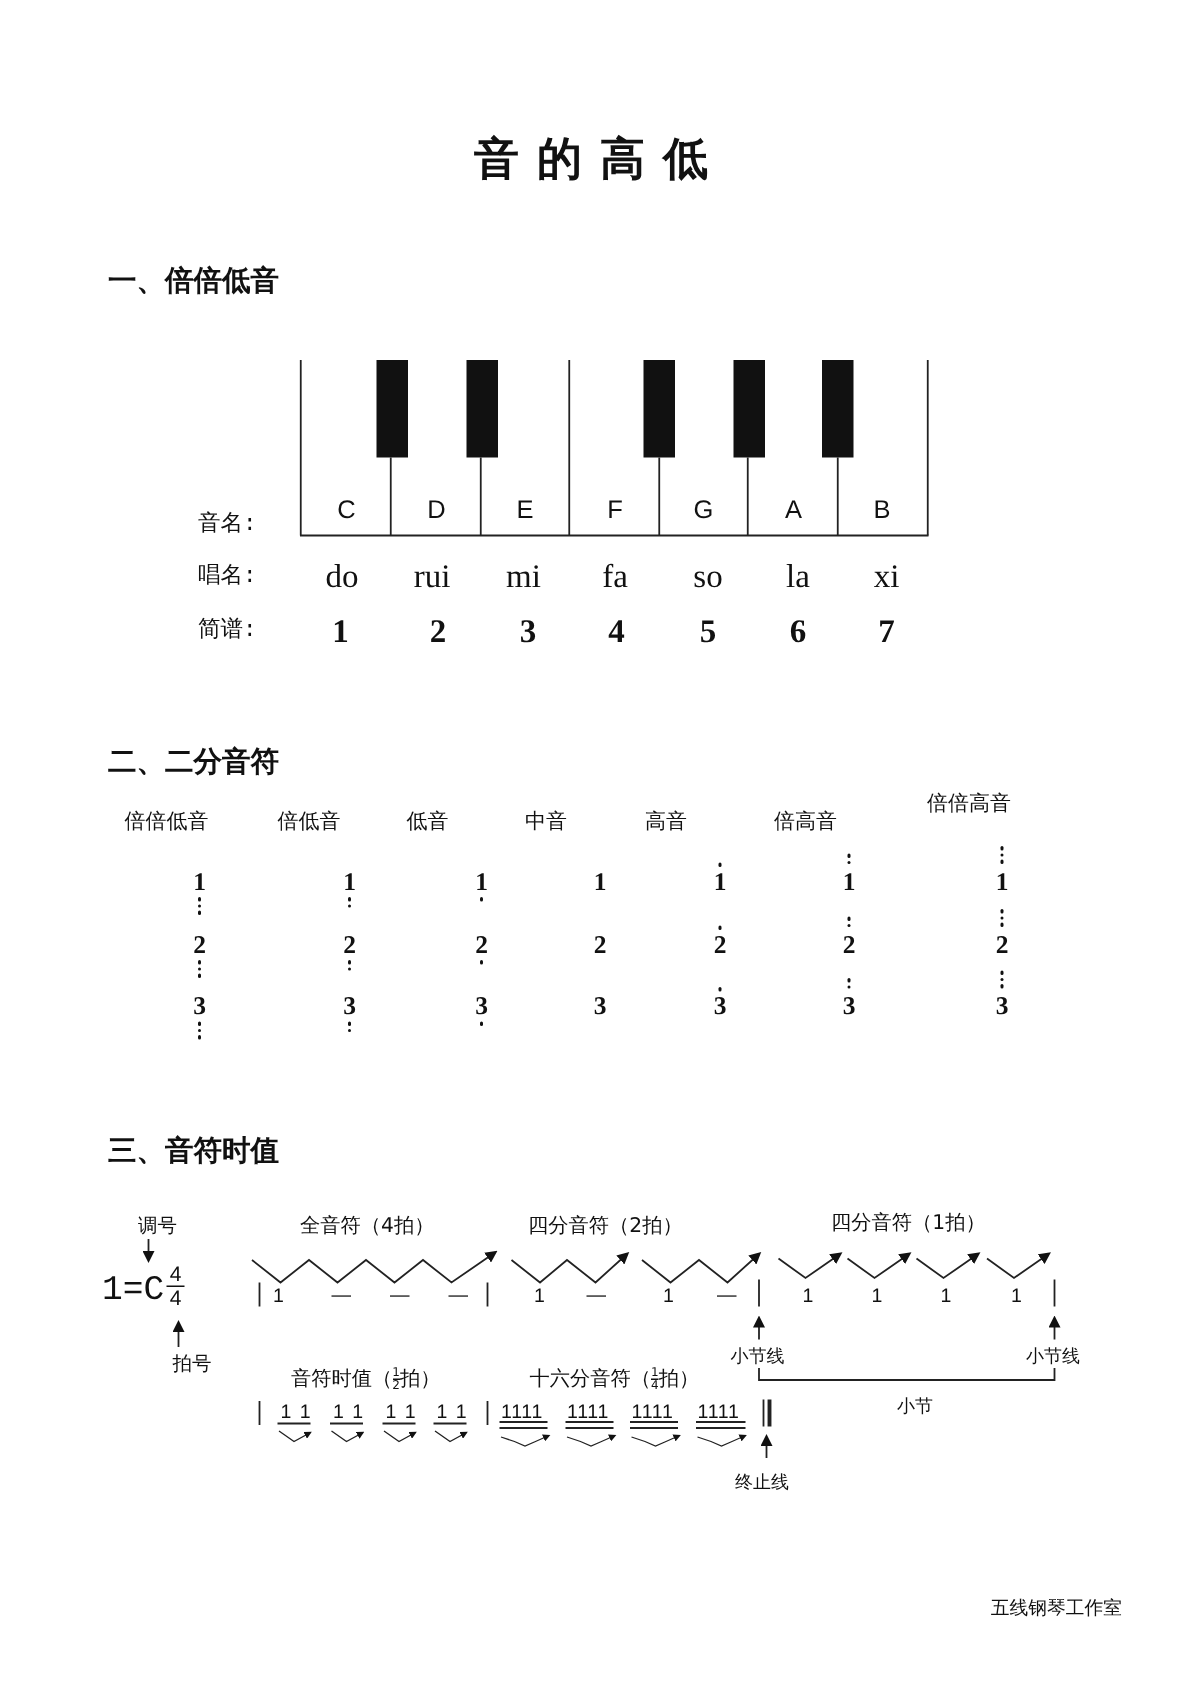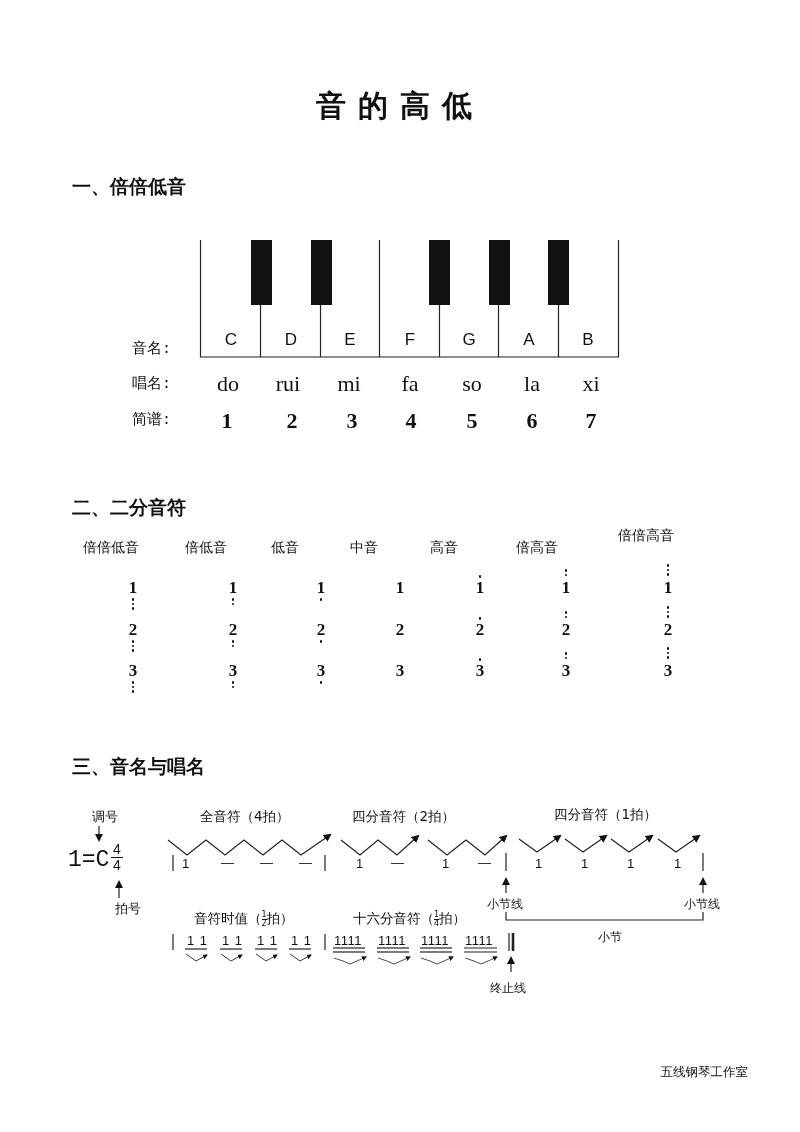--- a/index.html
+++ b/index.html
@@ -167,21 +167,21 @@
         <i class="dot"></i>
         <i class="dot"></i>
       </div><span>2</span></div>
   <div class="pnote" style="left:648px;top:661px"><div class="dots" style="top:-15px">
         <i class="dot"></i>
         <i class="dot"></i>
         <i class="dot"></i>
       </div><span>3</span></div>
 </div>
 
-<div class="abs sec" style="top:754px">三、音名与唱名</div>
+<div class="abs sec" style="top:754px">三、音符时值</div>
 
 <div class="abs label13" style="left:92px;top:808px">调号</div>
 <div class="abs" style="left:68px;top:847px;font-family:Liberation Mono, monospace;font-size:23px">1=C</div>
 <div class="abs" style="left:110px;top:842px;font-family:'Liberation Sans',sans-serif;font-size:14px;line-height:15px;text-align:center;width:14px">
   <div>4</div>
   <div style="border-top:1.2px solid #111;margin:0 1px"></div>
   <div>4</div>
 </div>
 <div class="abs label13" style="left:115px;top:900px">拍号</div>
 

